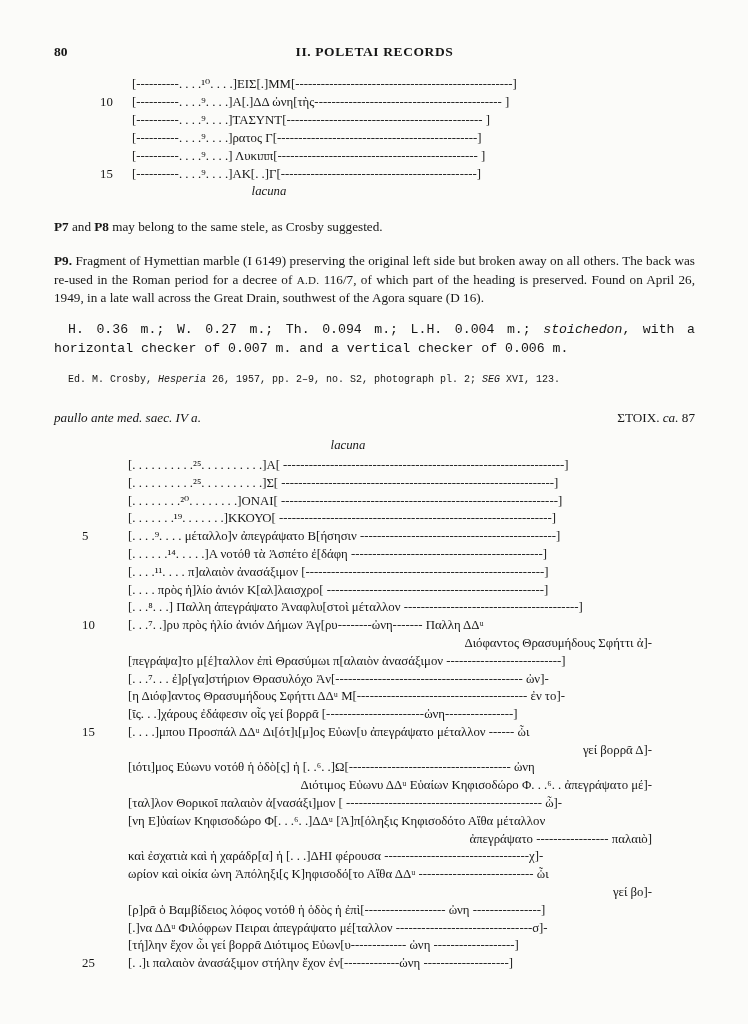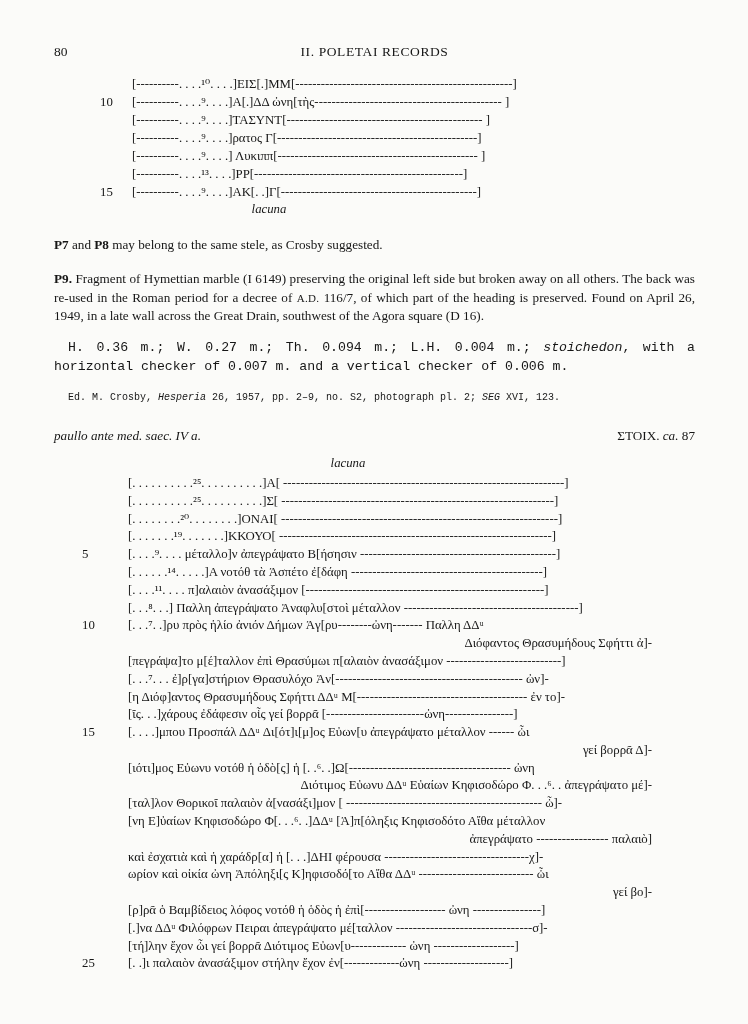--- a/index.html
+++ b/index.html
@@ -2,21 +2,21 @@
 <html><head>
 <meta charset="utf-8">
 <style>
   html,body{margin:0;padding:0;}
   body{
     width:748px;height:1024px;overflow:hidden;
     background:#fbfbf9;color:#161616;
     font-family:"Liberation Serif","DejaVu Serif",serif;
   }
   .page{position:relative;width:748px;height:1024px;padding:44px 53px 0 54px;box-sizing:border-box;}
-  .header-row{position:relative;height:17px;margin-bottom:14px;font-size:13.5px;}
+  .header-row{position:relative;height:17px;margin-bottom:14px;font-size:13.5px;font-weight:bold;}
   .page-num{position:absolute;left:0;top:0;}
   .header-title{text-align:center;letter-spacing:0.6px;}
 
   .insc{font-size:12.8px;}
   .iline{display:flex;white-space:nowrap;}
   .ltext{white-space:nowrap;}
   .lacuna{font-style:italic;font-size:12.8px;}
 
   .p8-block{margin-left:46px;margin-top:8px;line-height:18px;width:480px;}
   .p8-block .lnum{flex:0 0 32px;}
@@ -68,21 +68,20 @@
         <span class="ltext">[----------. . . .⁹. . . .]ρατος Γ[-----------------------------------------------]</span>
       </div>
 
       <div class="iline">
         <span class="lnum"></span>
         <span class="ltext">[----------. . . .⁹. . . .] Λυκιππ[----------------------------------------------- ]</span>
       </div>
 
       <div class="iline">
         <span class="lnum"></span>
-        <span class="ltext">[----------. . . .¹³. . . .]ΡΡ[-------------------------------------------------]</span>
       </div>
 
       <div class="iline">
         <span class="lnum">15</span>
         <span class="ltext">[----------. . . .⁹. . . .]ΑΚ[. .]Γ[----------------------------------------------]</span>
       </div>
     </div>
   <div class="lacuna lacuna-p8">lacuna</div>
 
   <p class="note"><span class="bold">P7</span><span> and </span><span class="bold">P8</span><span> may belong to the same stele, as Crosby suggested.</span></p>
@@ -130,20 +129,24 @@
       <div class="iline">
         <span class="lnum"></span>
         <span class="ltext">[. . . . . .¹⁴. . . . .]Α νοτόθ τὰ Ἀσπέτο ἐ[δάφη ---------------------------------------------]</span>
       </div>
 
       <div class="iline">
         <span class="lnum"></span>
         <span class="ltext">[. . . .¹¹. . . . π]αλαιὸν ἀνασάξιμον [--------------------------------------------------------]</span>
       </div>
 
+      <div class="iline">
+        <span class="lnum"></span>
+        <span class="ltext">[. . . . πρὸς ἡ]λίο ἀνιόν Κ[αλ]λαισχρο[ ---------------------------------------------------]</span>
+      </div>
 
       <div class="iline">
         <span class="lnum"></span>
         <span class="ltext">[. . .⁸. . .] Παλλη ἀπεγράψατο Ἀναφλυ[στοὶ μέταλλον -----------------------------------------]</span>
       </div>
 
       <div class="iline">
         <span class="lnum">10</span>
         <span class="ltext">[. . .⁷. .]ρυ πρὸς ἡλίο ἀνιόν Δήμων Ἀγ[ρυ--------ὠνη------- Παλλη ΔΔᵘ</span>
       </div>

